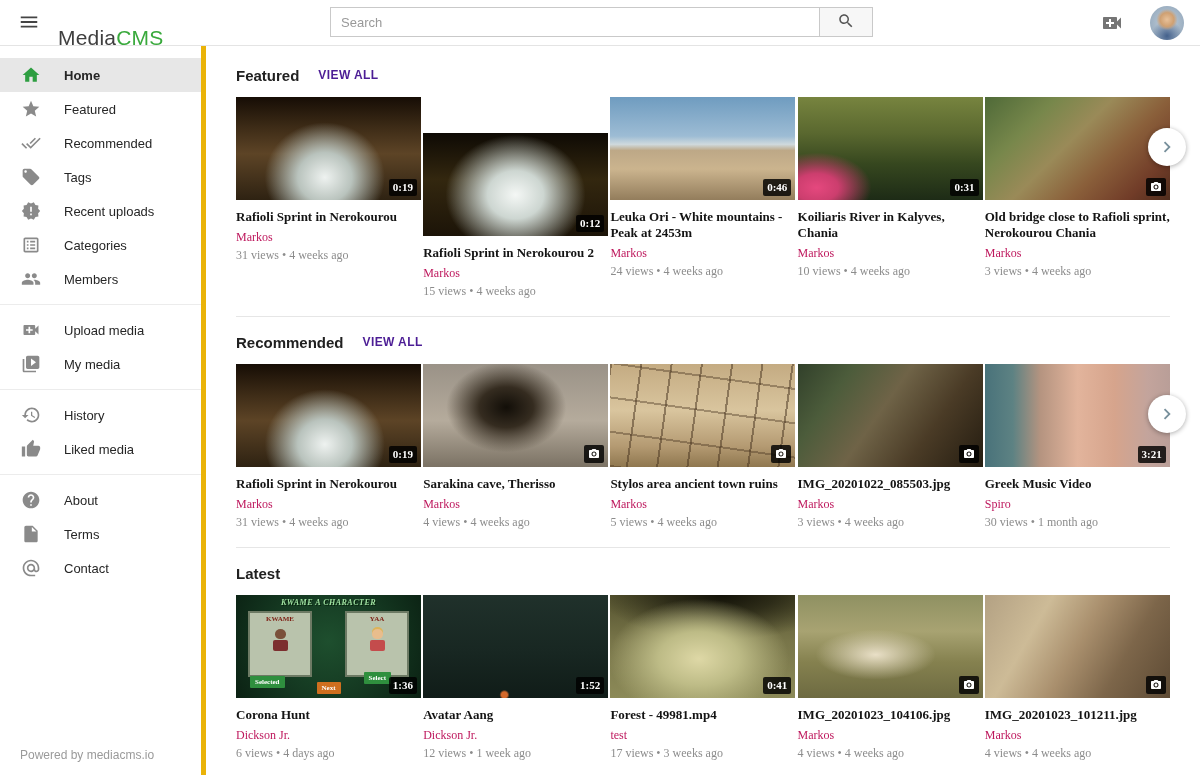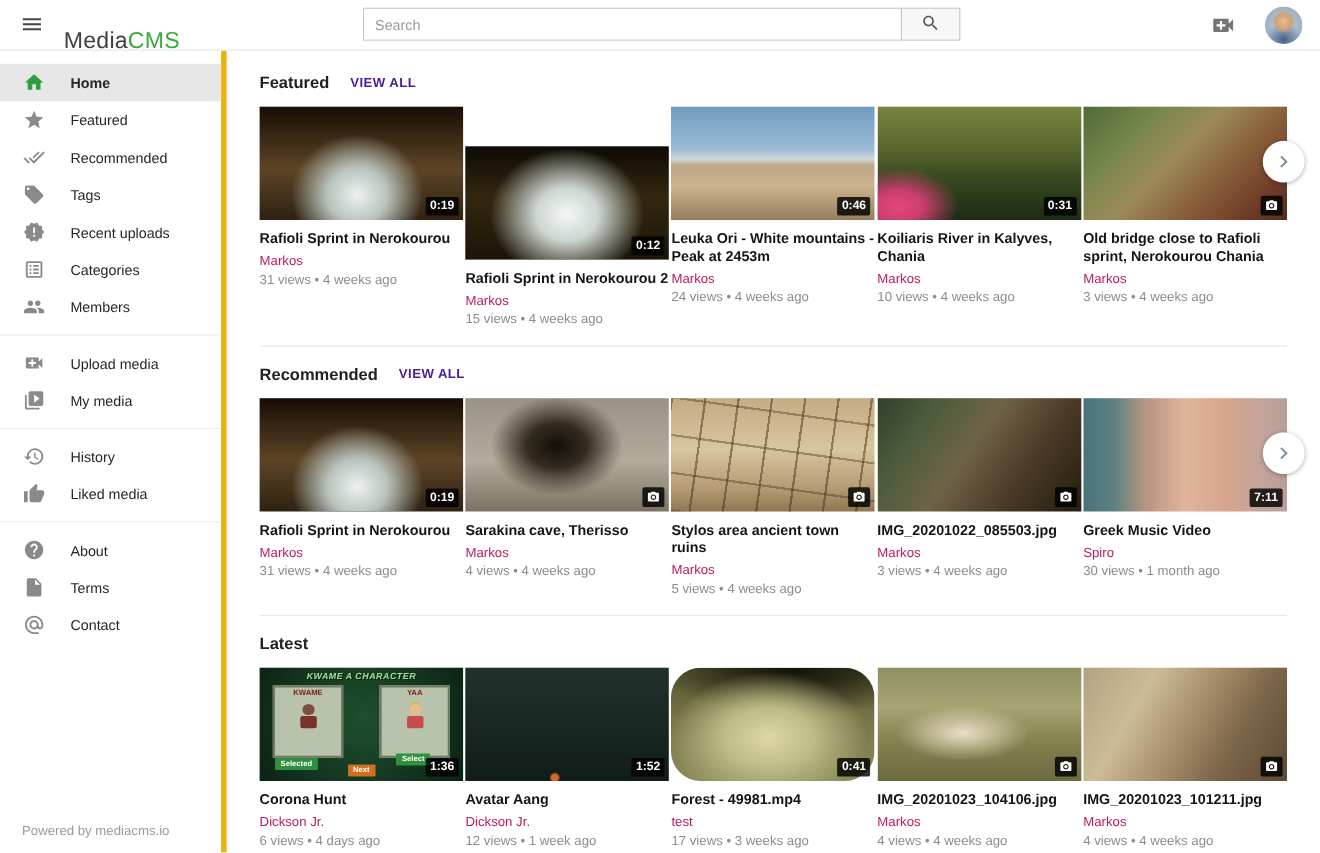--- a/index.html
+++ b/index.html
@@ -44,21 +44,21 @@
 
   
   .main{position:absolute;top:46px;left:207px;right:0;bottom:0;overflow:hidden;
         padding:20px 0 0 29px;box-sizing:border-box;}
   .section{width:934px;position:relative;padding-bottom:17px;margin-bottom:16px;
            border-bottom:1px solid #e6e6e6;}
   .section:last-child{border-bottom:none;margin-bottom:0;}
   .section-head{display:flex;align-items:center;gap:19px;margin-bottom:13px;height:18px;}
   .section-title{font-size:15px;font-weight:bold;color:#212121;}
   .view-all{font-size:12px;font-weight:bold;color:#4c1d95;letter-spacing:0.4px;cursor:pointer;}
-  .cards{display:grid;grid-template-columns:repeat(5,185px);column-gap:2.2px;}
+  .cards{display:grid;grid-template-columns:repeat(5,185px);column-gap:2.2px;font-family:Liberation Serif, serif;}
   .card{cursor:pointer;}
   .thumb{position:relative;width:185px;height:103px;background:#ddd;}
   .badge{position:absolute;right:4px;bottom:4px;background:rgba(0,0,0,0.82);color:#fff;
          font-size:11px;font-weight:bold;line-height:1;padding:3px 4px;border-radius:2px;
          display:inline-flex;align-items:center;}
   .badge-photo svg{width:12px;height:12px;fill:#fff;display:block;}
   .card-title{font-size:13px;font-weight:bold;line-height:16px;margin:9px 0 5px;
               max-height:32px;overflow:hidden;color:#141414;}
   .card-author{font-size:12px;color:#be185d;margin-bottom:3px;}
   .card-meta{font-size:12px;color:#8c8c8c;}
@@ -346,21 +346,21 @@
                 <path d="M9 2L7.17 4H4c-1.1 0-2 .9-2 2v12c0 1.1.9 2 2 2h16c1.1 0 2-.9 2-2V6c0-1.1-.9-2-2-2h-3.17L15 2H9zm3 15c-2.76 0-5-2.24-5-5s2.24-5 5-5 5 2.24 5 5-2.24 5-5 5zm0-8c-1.65 0-3 1.35-3 3s1.35 3 3 3 3-1.35 3-3-1.35-3-3-3z" fill-rule="evenodd"></path>
               </svg>
             </span>
           </div>
           <div class="card-title">IMG_20201022_085503.jpg</div>
           <div class="card-author">Markos</div>
           <div class="card-meta">3 views • 4 weeks ago</div>
         </div>
         <div class="card">
           <div class="thumb" style="background: linear-gradient(90deg, rgb(73, 114, 122) 0%, rgb(93, 130, 131) 15%, rgb(181, 148, 128) 30%, rgb(226, 180, 156) 50%, rgb(214, 164, 140) 70%, rgb(195, 164, 156) 88%, rgb(185, 158, 152) 100%);">
-            <span class="badge">7:11</span>
+            <span class="badge">3:21</span>
           </div>
           <div class="card-title">Greek Music Video</div>
           <div class="card-author">Spiro</div>
           <div class="card-meta">30 views • 1 month ago</div>
         </div>
       </div>
       <button class="row-next">
         <span style="display: inline-flex;">
           <svg viewBox="0 0 24 24">
             <path d="M10 6L8.59 7.41 13.17 12l-4.58 4.59L10 18l6-6z"></path>
@@ -403,21 +403,21 @@
         </div>
         <div class="card">
           <div class="thumb" style="background: radial-gradient(5px at 44% 97%, rgb(212, 105, 43) 0%, rgb(212, 105, 43) 60%, rgba(0, 0, 0, 0) 100%), linear-gradient(rgb(32, 49, 43) 0%, rgb(24, 39, 34) 55%, rgb(16, 28, 24) 100%);">
             <span class="badge">1:52</span>
           </div>
           <div class="card-title">Avatar Aang</div>
           <div class="card-author">Dickson Jr.</div>
           <div class="card-meta">12 views • 1 week ago</div>
         </div>
         <div class="card">
-          <div class="thumb" style="background: radial-gradient(90px 60px at 48% 62%, rgb(222, 216, 166) 0%, rgb(189, 187, 134) 45%, rgba(60, 60, 30, 0) 100%), radial-gradient(120px 45px at 60% 0%, rgba(15, 14, 6, 0.95) 0%, rgba(15, 14, 6, 0.6) 45%, rgba(15, 14, 6, 0) 100%), linear-gradient(rgb(85, 83, 47) 0%, rgb(120, 117, 73) 45%, rgb(140, 138, 88) 100%); border-radius: 27px;">
+          <div class="thumb" style="background: radial-gradient(90px 60px at 48% 62%, rgb(222, 216, 166) 0%, rgb(189, 187, 134) 45%, rgba(60, 60, 30, 0) 100%), radial-gradient(120px 45px at 60% 0%, rgba(15, 14, 6, 0.95) 0%, rgba(15, 14, 6, 0.6) 45%, rgba(15, 14, 6, 0) 100%), linear-gradient(rgb(85, 83, 47) 0%, rgb(120, 117, 73) 45%, rgb(140, 138, 88) 100%);">
             <span class="badge">0:41</span>
           </div>
           <div class="card-title">Forest - 49981.mp4</div>
           <div class="card-author">test</div>
           <div class="card-meta">17 views • 3 weeks ago</div>
         </div>
         <div class="card">
           <div class="thumb" style="background: radial-gradient(60px 25px at 42% 58%, rgba(238, 228, 205, 0.95) 0%, rgba(238, 228, 205, 0) 100%), linear-gradient(rgb(143, 145, 98) 0%, rgb(168, 163, 114) 35%, rgb(133, 129, 79) 65%, rgb(109, 106, 65) 100%);">
             <span class="badge badge-photo">
               <svg viewBox="0 0 24 24">

